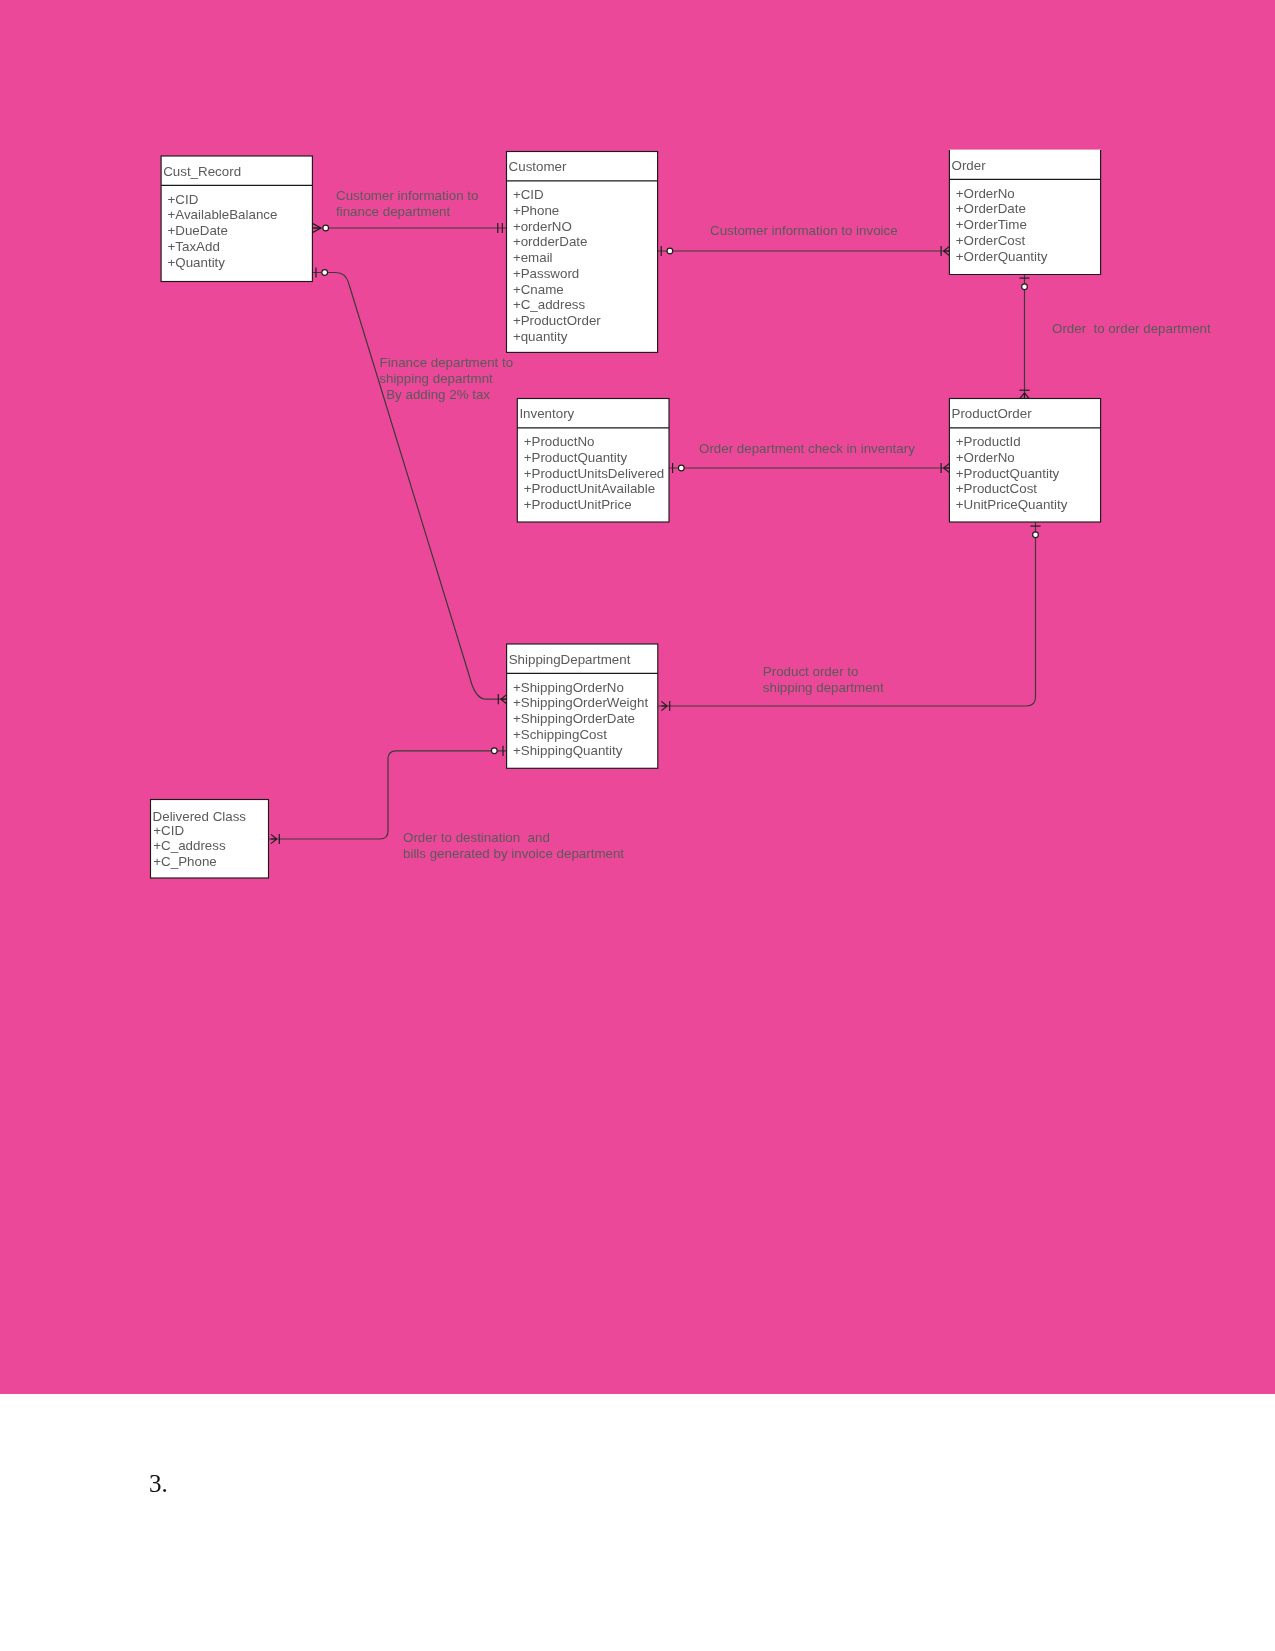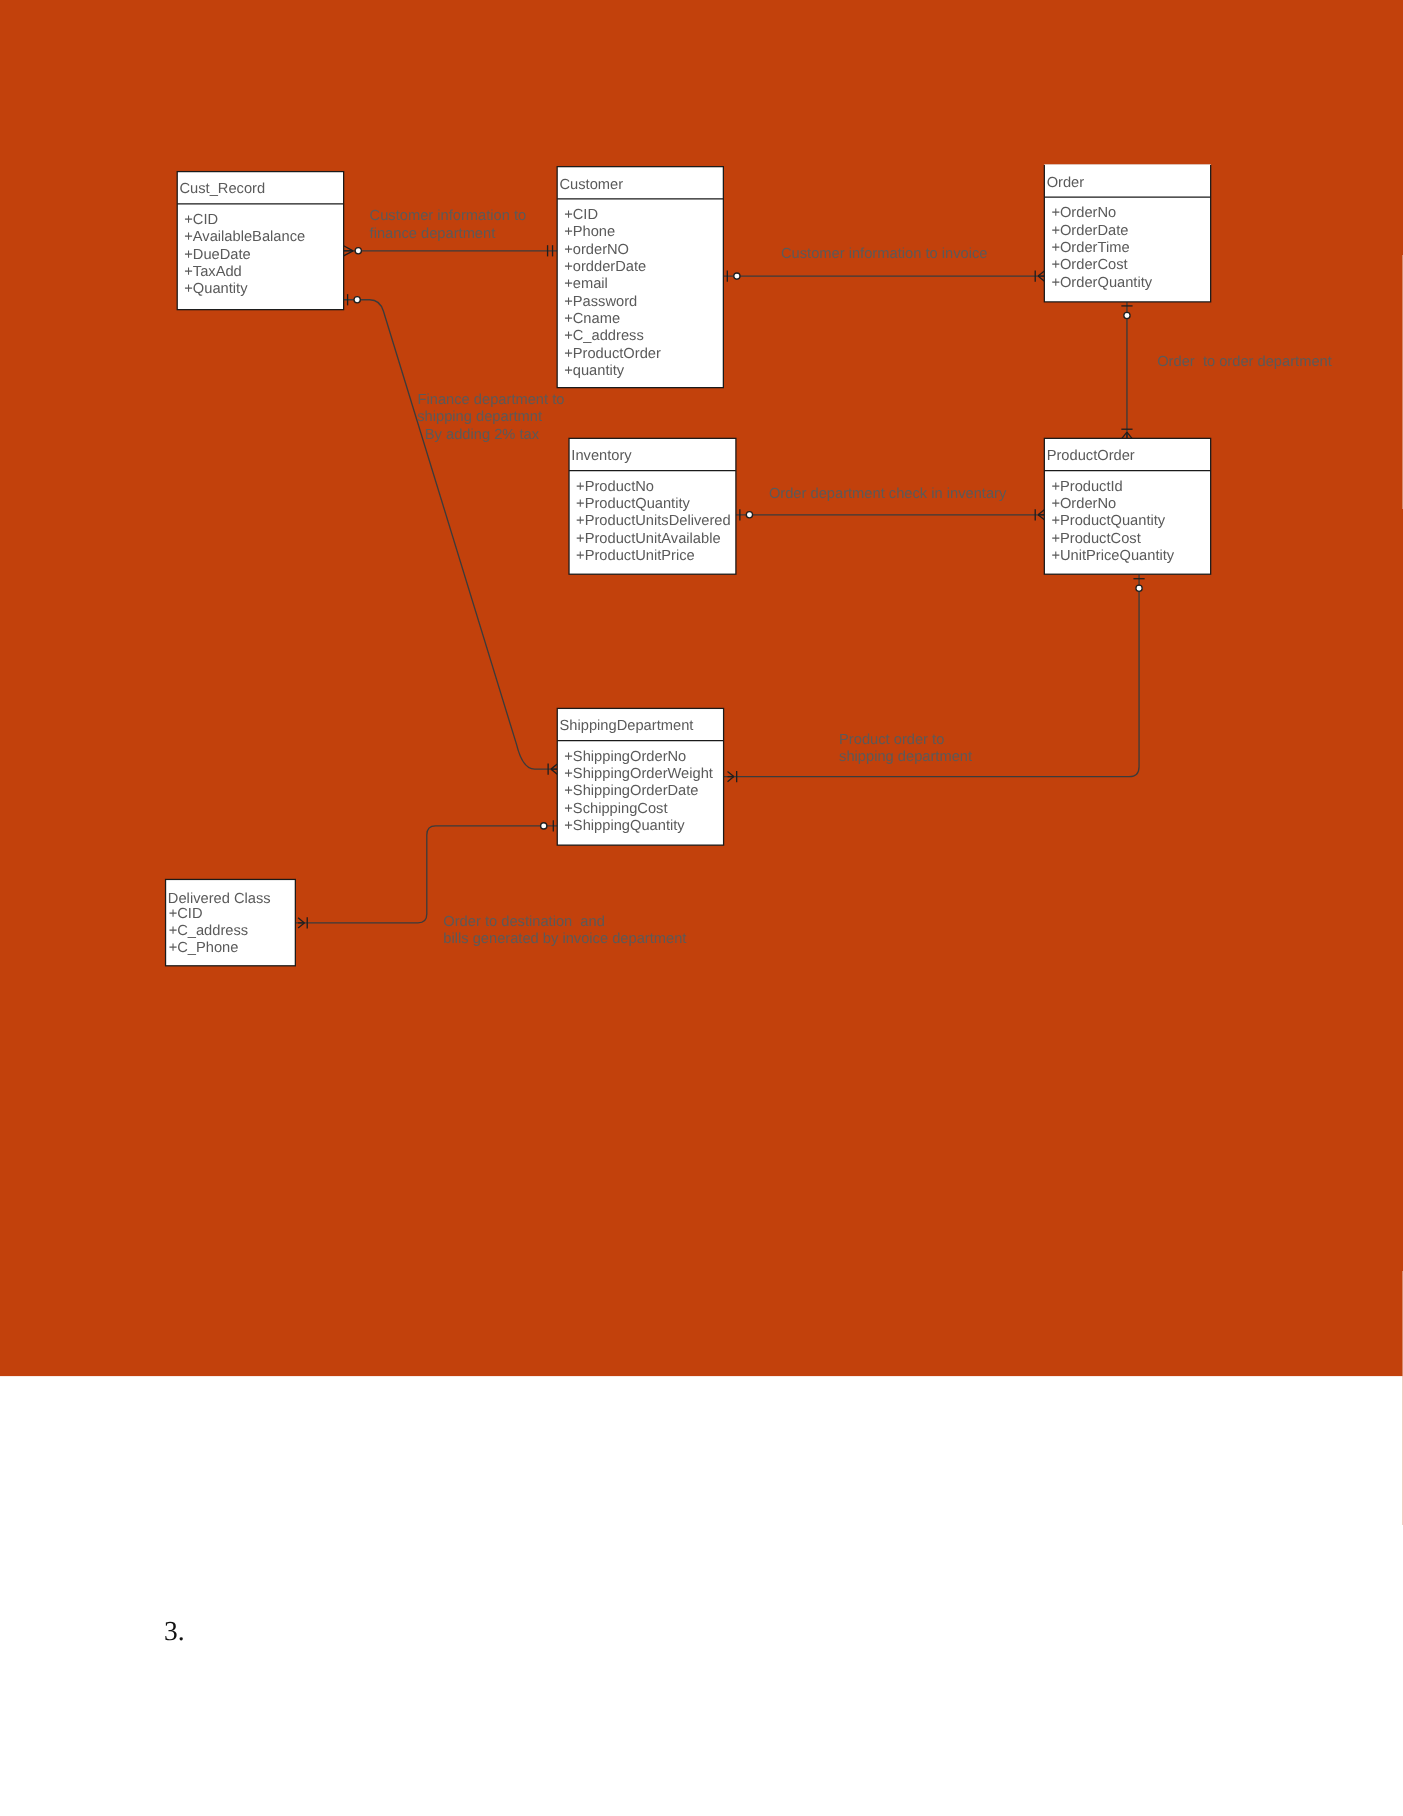--- a/index.html
+++ b/index.html
@@ -1,18 +1,18 @@
 <!DOCTYPE html>
 <html><head>
 <meta charset="utf-8">
 <title>Class Diagram</title>
 <style>
   html,body{margin:0;padding:0;background:#ffffff;}
   body{width:1275px;height:1651px;overflow:hidden;font-family:"Liberation Sans",sans-serif;}
-  #page{position:relative;width:1275px;height:1251px;background:#c2410c;}
+  #page{position:relative;width:1275px;height:1394px;background:#ec4899;}
   svg#diagram{position:absolute;left:0;top:0;width:1275px;height:1651px;}
   .cls-box{fill:#ffffff;stroke:#1a1a1a;stroke-width:1.15;}
   .cls-div{stroke:#1a1a1a;stroke-width:1.15;}
   .cls-box-faint{fill:none;stroke:#e8e8e8;stroke-width:1.15;}
   .cls-title{font-family:"Liberation Sans",sans-serif;font-size:13.35px;fill:#5a5a5a;}
   .cls-attr{font-family:"Liberation Sans",sans-serif;font-size:13.35px;fill:#5a5a5a;}
   .edge{fill:none;stroke:#3b3b3b;stroke-width:1.2;}
   .edge-lbl{font-family:"Liberation Sans",sans-serif;font-size:13.35px;fill:#5a5a5a;}
   .marker{fill:none;stroke:#1f1f1f;stroke-width:1.2;}
   .marker-circ{fill:#ffffff;stroke:#1f1f1f;stroke-width:1.2;}

